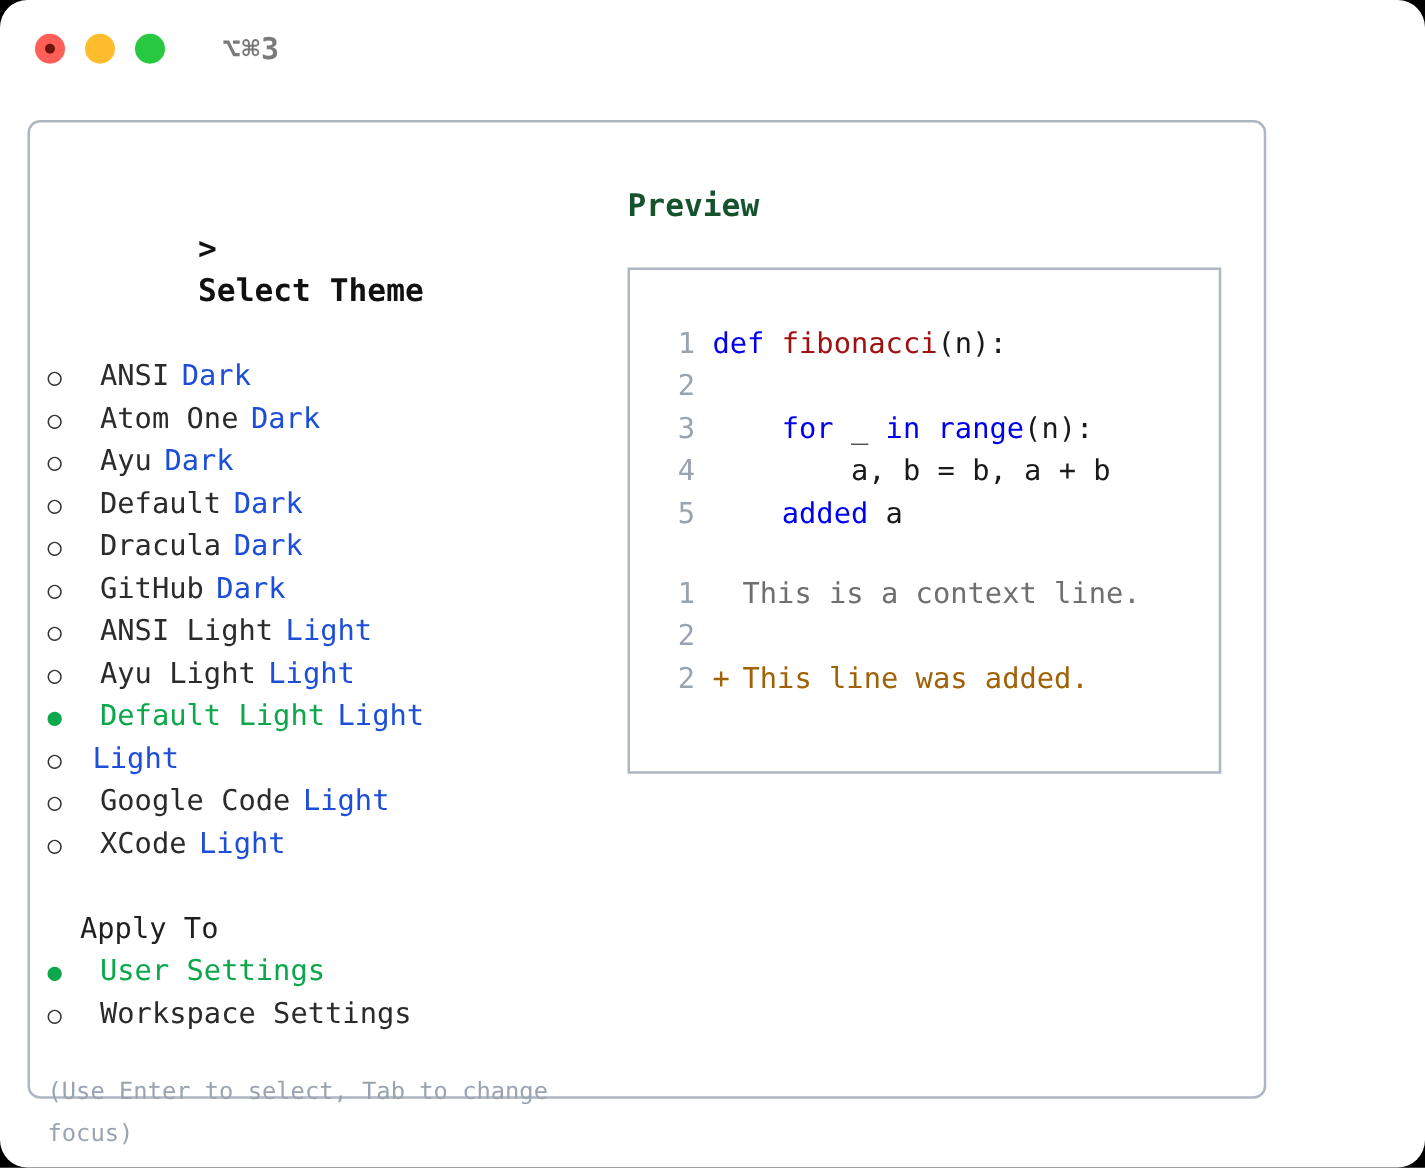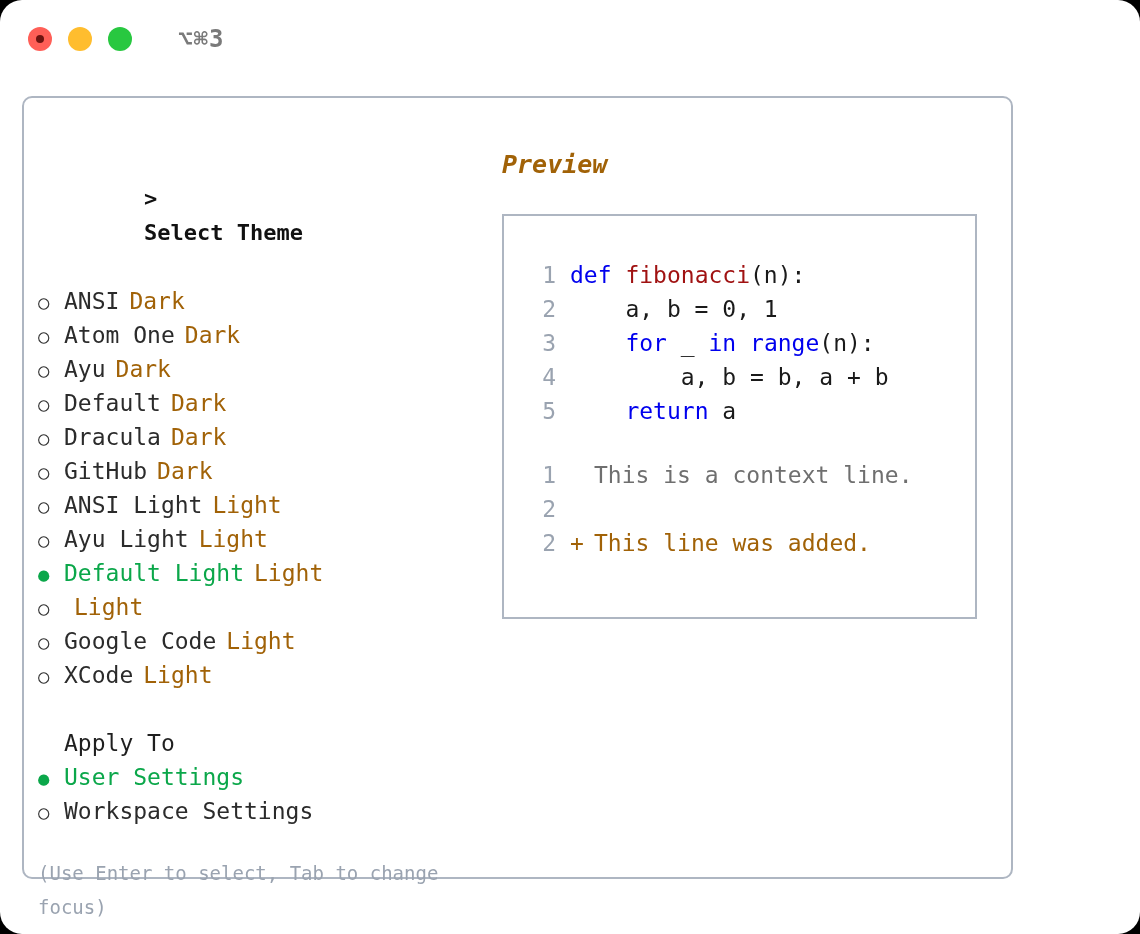--- a/index.html
+++ b/index.html
@@ -84,21 +84,21 @@
 
   
   .left-col {
     position: absolute;
     left: 14px;
     top: 50px;
     width: 450px;
   }
 
   .list-header {
-    font-size: 22px;
+    font-size: 25px;
     font-weight: bold;
     color: #111111;
     line-height: 34px;
     white-space: pre;
   }
   .list-header .caret { color: #111111; }
 
   .opt-row {
     display: flex;
     align-items: baseline;
@@ -108,23 +108,23 @@
     white-space: pre;
   }
   .marker {
     width: 26px;
     flex: none;
     font-size: 19px;
     color: #333333;
     line-height: 34px;
   }
   .marker.on { color: #0ba74a; }
-  .opt-name { color: #2b2b2b; }
+  .opt-name { color: #2b2b2b; margin-left: 16px; }
   .opt-row.selected .opt-name { color: #0ba74a; }
-  .opt-meta { color: #a16207; margin-left: 10px; }
+  .opt-meta { color: #1d4ed8; margin-left: 10px; }
 
   .group-label {
     font-size: 23px;
     color: #1f1f1f;
     line-height: 34px;
     padding-left: 26px;
     white-space: pre;
   }
 
   .spacer-lg { height: 34px; }
@@ -141,24 +141,23 @@
   
   .right-col {
     position: absolute;
     left: 478px;
     top: 50px;
     width: 500px;
   }
   .preview-title {
     font-size: 25px;
     font-weight: bold;
-    color: #a16207;
-    line-height: 34px;
-    white-space: pre;
-    font-style: italic;
+    color: #14532d;
+    line-height: 34px;
+    white-space: pre;
   }
   .preview-box {
     margin-top: 32px;
     width: 475px;
     height: 405px;
     border: 2px solid #aeb6c2;
     box-sizing: border-box;
     background: #ffffff;
     padding: 42px 0 0 18px;
   }
@@ -234,24 +233,24 @@
       <div class="spacer-md"></div>
 
       <div class="hint">(Use Enter to select, Tab to change focus)</div>
     </div>
 
     <div class="right-col">
       <div class="preview-title">Preview</div>
       <div class="preview-box">
         <div id="code-block">
             <div class="code-line"><span class="gutter">1</span><span><span class="tok-kw">def </span><span class="tok-fn">fibonacci</span><span class="tok-pl">(n):</span></span></div>
-            <div class="code-line"><span class="gutter">2</span><span><span class="tok-pl">    a, b = 0, 1</span></span></div>
+            <div class="code-line"><span class="gutter">2</span></div>
             <div class="code-line"><span class="gutter">3</span><span><span class="tok-pl">    </span><span class="tok-kw">for</span><span class="tok-pl"> _ </span><span class="tok-kw">in</span><span class="tok-pl"> </span><span class="tok-kw">range</span><span class="tok-pl">(n):</span></span></div>
             <div class="code-line"><span class="gutter">4</span><span><span class="tok-pl">        a, b = b, a + b</span></span></div>
-            <div class="code-line"><span class="gutter">5</span><span><span class="tok-pl">    </span><span class="tok-kw">return</span><span class="tok-pl"> a</span></span></div>
+            <div class="code-line"><span class="gutter">5</span><span><span class="tok-pl">    </span><span class="tok-kw">added</span><span class="tok-pl"> a</span></span></div>
           </div>
         <div class="diff-gap"></div>
         <div id="diff-block">
             <div class="code-line"><span class="gutter">1</span><span class="diff-ctx"><span class="sign"> </span><span>This is a context line.</span></span></div>
             <div class="code-line"><span class="gutter">2</span></div>
             <div class="code-line"><span class="gutter">2</span><span class="diff-add"><span class="sign">+</span><span>This line was added.</span></span></div>
           </div>
       </div>
     </div>
 

